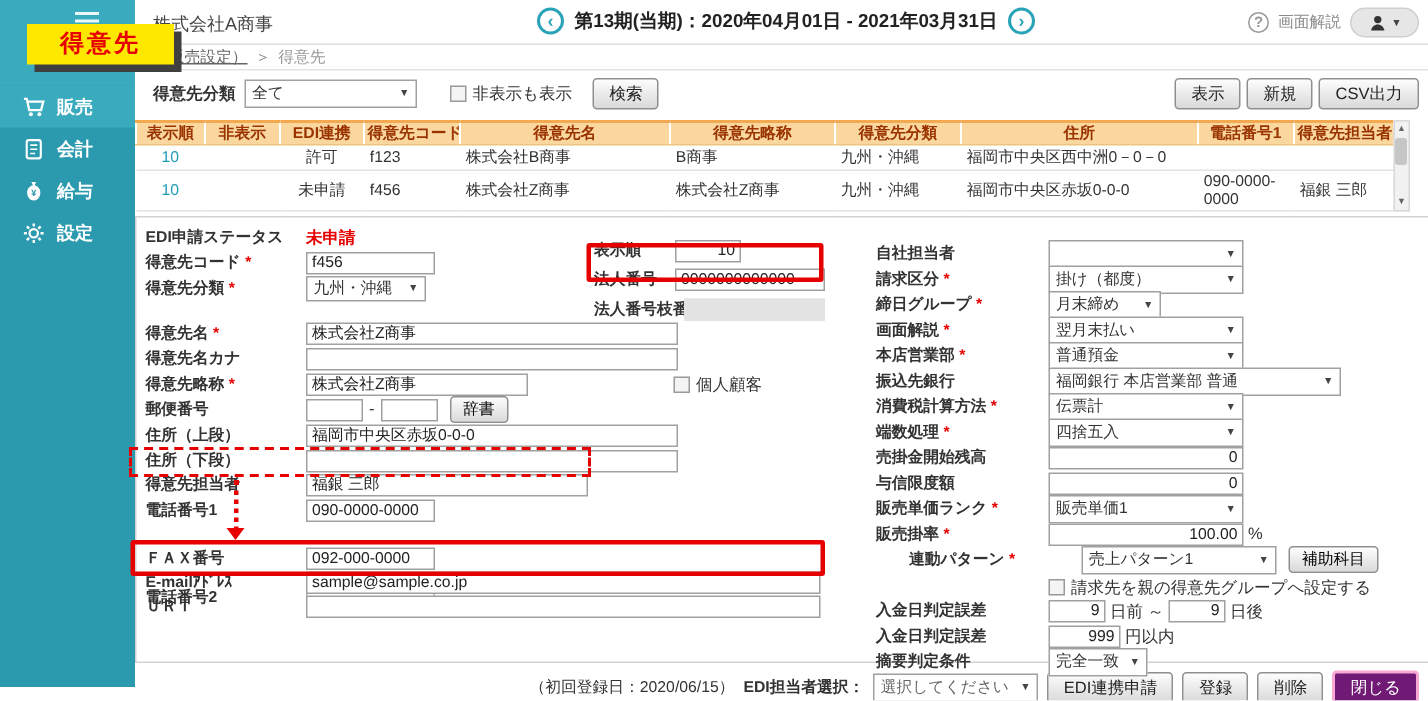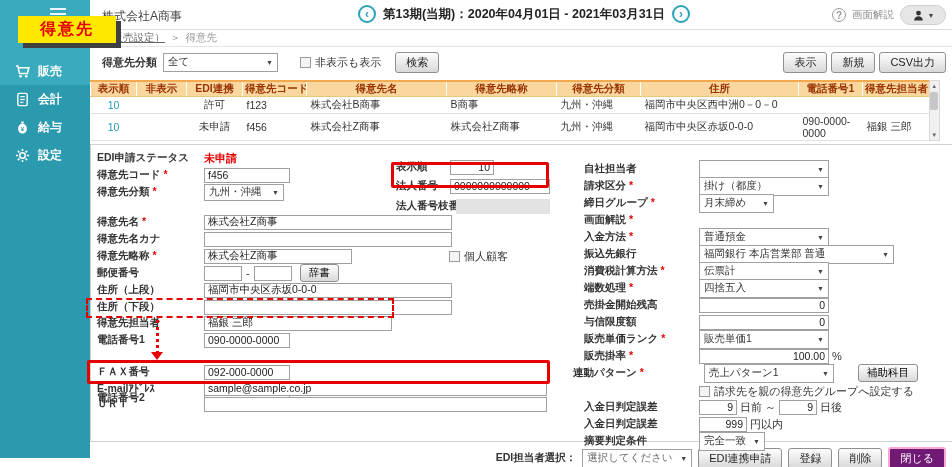--- a/index.html
+++ b/index.html
@@ -353,23 +353,27 @@
       </div>
       <div class="frow" style="left:493px; top:50px;">
         <span class="lbl2 req">締日グループ</span>
         <div class="selbox w75">
             <span>月末締め</span>
             <span class="arr">▼</span>
           </div>
       </div>
       <div class="frow" style="left:493px; top:67px;">
         <span class="lbl2 req">画面解説</span>
+        <div class="selbox w130">
+            <span>翌月末払い</span>
+            <span class="arr">▼</span>
+          </div>
       </div>
       <div class="frow" style="left:493px; top:84px;">
-        <span class="lbl2 req">入金方法</span>
+        <span class="lbl2 req">本店営業部</span>
         <div class="selbox w130">
             <span>普通預金</span>
             <span class="arr">▼</span>
           </div>
       </div>
       <div class="frow" style="left:493px; top:101px;">
         <span class="lbl2">振込先銀行</span>
         <div class="selbox w195">
             <span>福岡銀行 本店営業部 普通</span>
             <span class="arr">▼</span>
@@ -402,21 +406,21 @@
         <div class="selbox w130">
             <span>販売単価1</span>
             <span class="arr">▼</span>
           </div>
       </div>
       <div class="frow" style="left:493px; top:203px;">
         <span class="lbl2 req">販売掛率</span>
         <input class="inp num w130" value="100.00" style="">
         <span class="unit">%</span>
       </div>
-      <div class="frow" style="left:482px; top:220px;gap:16px;">
+      <div class="frow" style="left:515px; top:220px;">
         <span class="lbl2 req">連動パターン</span>
         <div class="selbox w130">
             <span>売上パターン1</span>
             <span class="arr">▼</span>
           </div>
         <button class="mini-btn">補助科目</button>
       </div>
       <div class="frow" style="left:608px; top:238px;">
         <span class="cb"></span>
         <span class="cb-label">請求先を親の得意先グループへ設定する</span>
@@ -437,20 +441,21 @@
       <div class="frow" style="left:493px; top:288px;">
         <span class="lbl2">摘要判定条件</span>
         <div class="selbox w66">
             <span>完全一致</span>
             <span class="arr">▼</span>
           </div>
       </div>
     </div>
 
     <div id="footbar">
+      <span>（初回登録日：2020/06/15）</span>
       <span style="font-weight:bold">EDI担当者選択：</span>
       <div class="selbox w110">
         <span style="color:#666">選択してください</span>
           <span class="arr">▼</span>
       </div>
       <button class="btn">EDI連携申請</button>
       <button class="btn">登録</button>
       <button class="btn">削除</button>
       <button class="btn btn-close">閉じる</button>
     </div>

